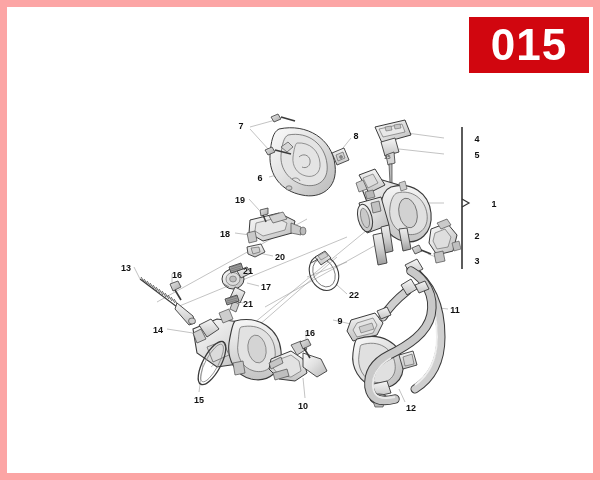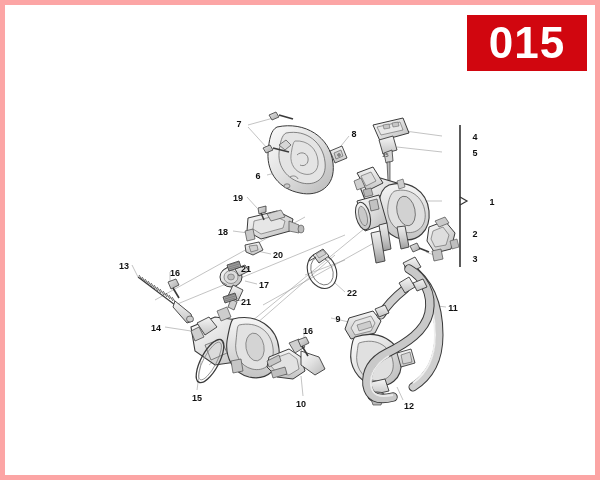--- a/index.html
+++ b/index.html
@@ -6,21 +6,21 @@
   body{
     width:600px;height:480px;
     background:#ffffff;
     font-family:"Liberation Sans", sans-serif;
     overflow:hidden;
   }
   #page{
     position:relative;
     width:600px;height:480px;
     box-sizing:border-box;
-    border:5px solid #fca5a5;
+    border:7px solid #fca5a5;
     background:#ffffff;
     padding-left:29px;
   }
   #badge{
     position:absolute;
     left:462px;top:10px;
     width:120px;height:56px;
     background:#d1060f;
     display:flex;align-items:center;justify-content:center;
   }

